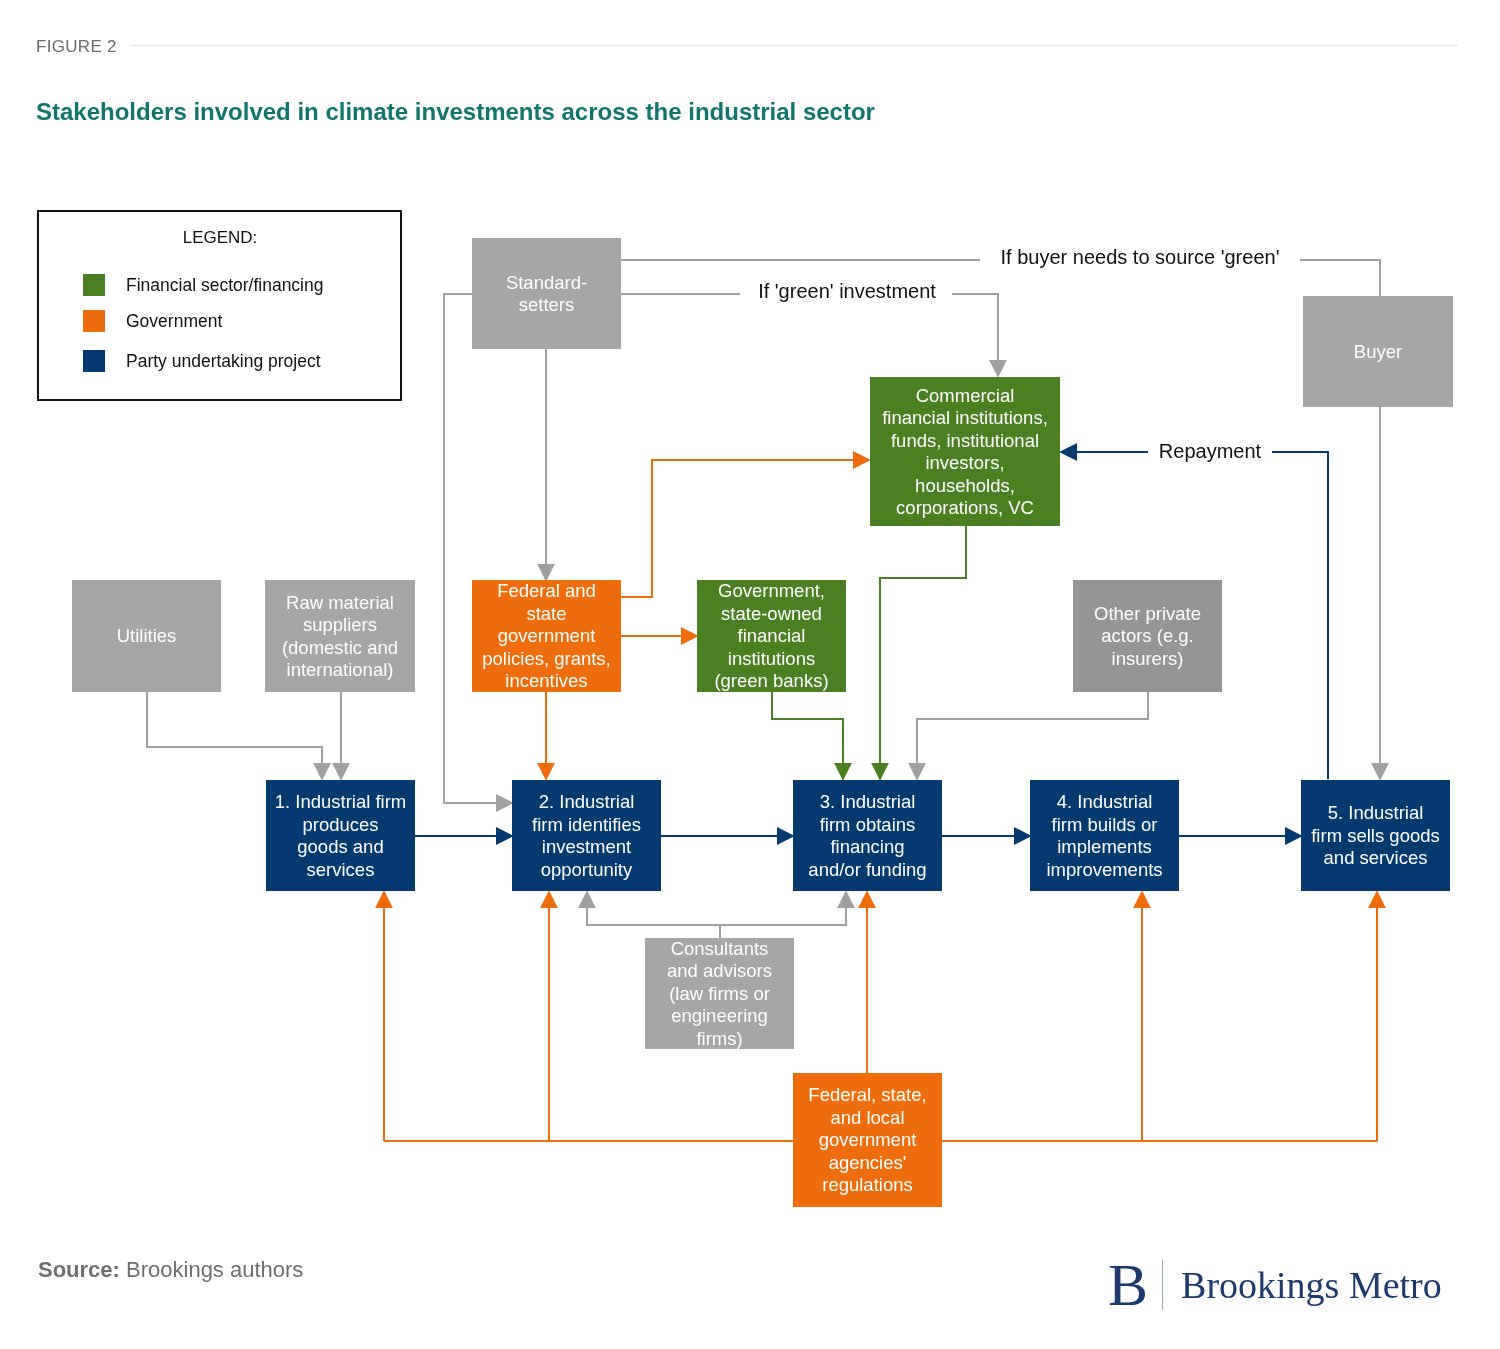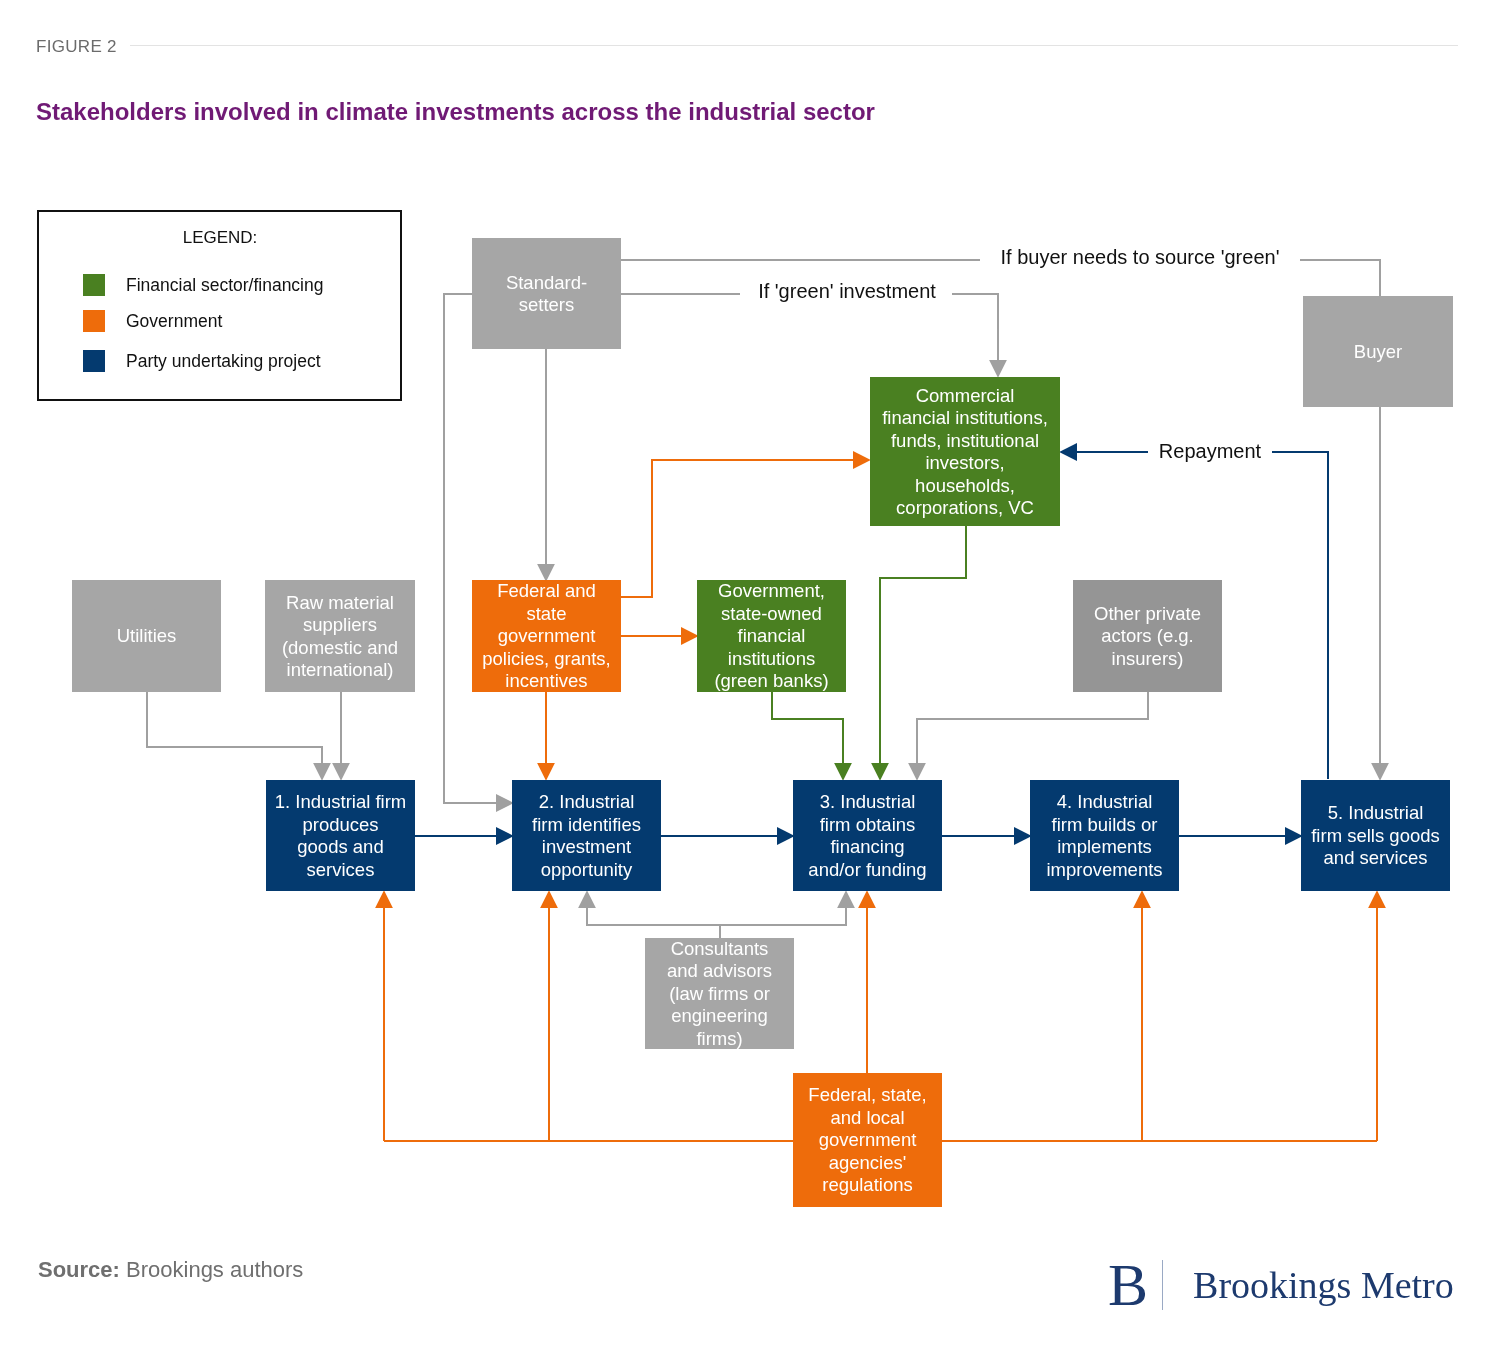--- a/index.html
+++ b/index.html
@@ -1,31 +1,31 @@
 <!DOCTYPE html>
 <html><head>
 <meta charset="utf-8">
 <style>
   html, body { margin: 0; padding: 0; background: #ffffff; }
   body { width: 1500px; height: 1349px; position: relative; overflow: hidden;
          font-family: "Liberation Sans", "DejaVu Sans", sans-serif; }
   .fig-label { position: absolute; left: 36px; top: 37px; font-size: 17px; color: #6b6b6b; letter-spacing: 0.3px; text-align: center; }
   .fig-rule { position: absolute; left: 130px; right: 42px; top: 45px; height: 1px; background: #e3e3e3; }
-  .title { position: absolute; left: 36px; top: 98px; font-size: 24px; font-weight: bold; color: #701a75; }
+  .title { position: absolute; left: 36px; top: 98px; font-size: 24px; font-weight: bold; color: #0f766e; }
   svg#diagram { position: absolute; left: 0; top: 0; }
   .node-text { font-family: "Liberation Sans", "DejaVu Sans", sans-serif; font-size: 18.5px; fill: #ffffff; }
   .lbl-text { font-family: "Liberation Sans", "DejaVu Sans", sans-serif; font-size: 20px; fill: #111111; }
   .legend-title { font-family: "Liberation Sans", "DejaVu Sans", sans-serif; font-size: 17px; fill: #111; }
   .legend-text { font-family: "Liberation Sans", "DejaVu Sans", sans-serif; font-size: 17.5px; fill: #111; }
   .source { position: absolute; left: 38px; top: 1257px; font-size: 22px; color: #6f6f6f; }
   .source b { color: #6f6f6f; }
   .logo { position: absolute; left: 1108px; top: 1257px; height: 56px; display: flex; align-items: center; }
   .logo-b { font-family: "Liberation Serif", "DejaVu Serif", serif; font-size: 60px; color: #1d3a6e; line-height: 1; }
   .logo-sep { width: 1px; height: 50px; background: #9aa9c4; margin: 0 18px 0 14px; }
-  .logo-text { font-family: "Liberation Serif", "DejaVu Serif", serif; font-size: 38px; color: #1d3a6e; margin-left: 12px; }
+  .logo-text { font-family: "Liberation Serif", "DejaVu Serif", serif; font-size: 38px; color: #1d3a6e; }
 </style>
 </head>
 <body>
 
 <div class="fig-label">FIGURE 2</div>
 <div class="fig-rule"></div>
 <div class="title">Stakeholders involved in climate investments across the industrial sector</div>
 
 <svg id="diagram" width="1500" height="1349" viewBox="0 0 1500 1349" xmlns="http://www.w3.org/2000/svg">
   <defs>

